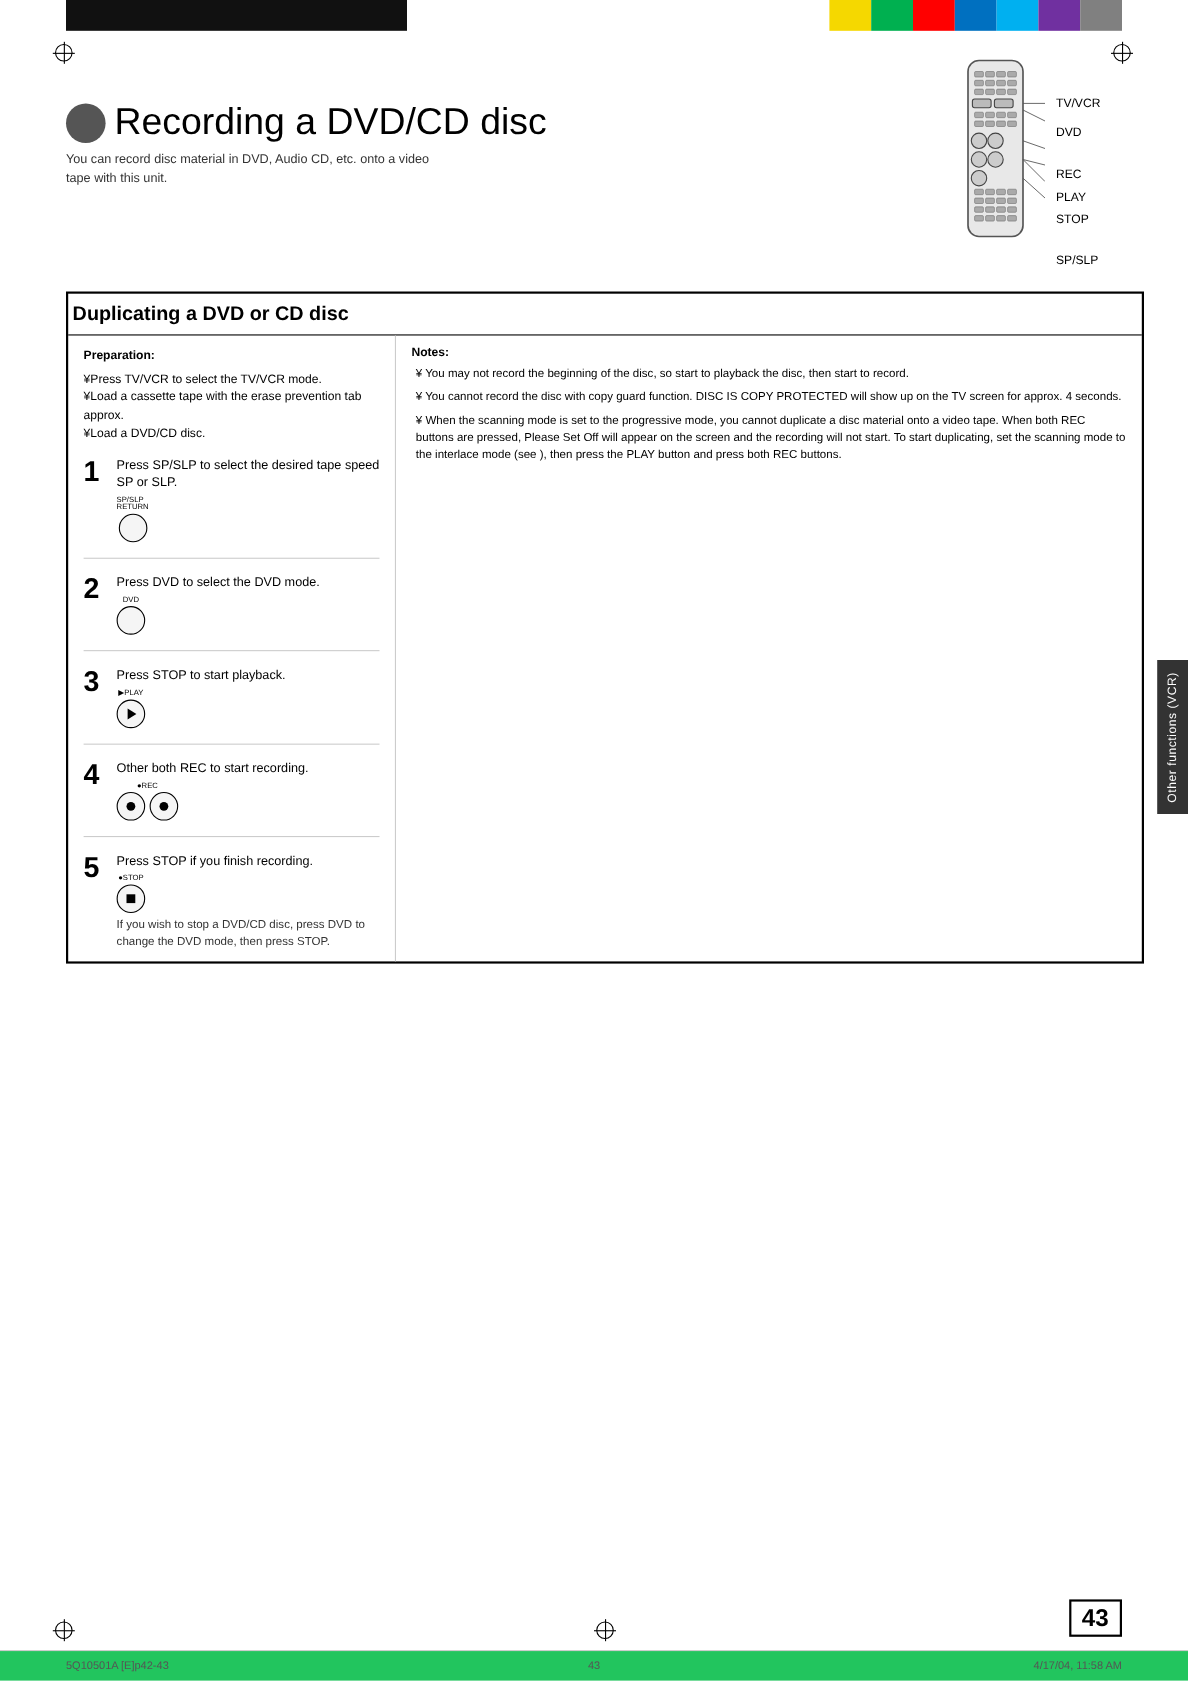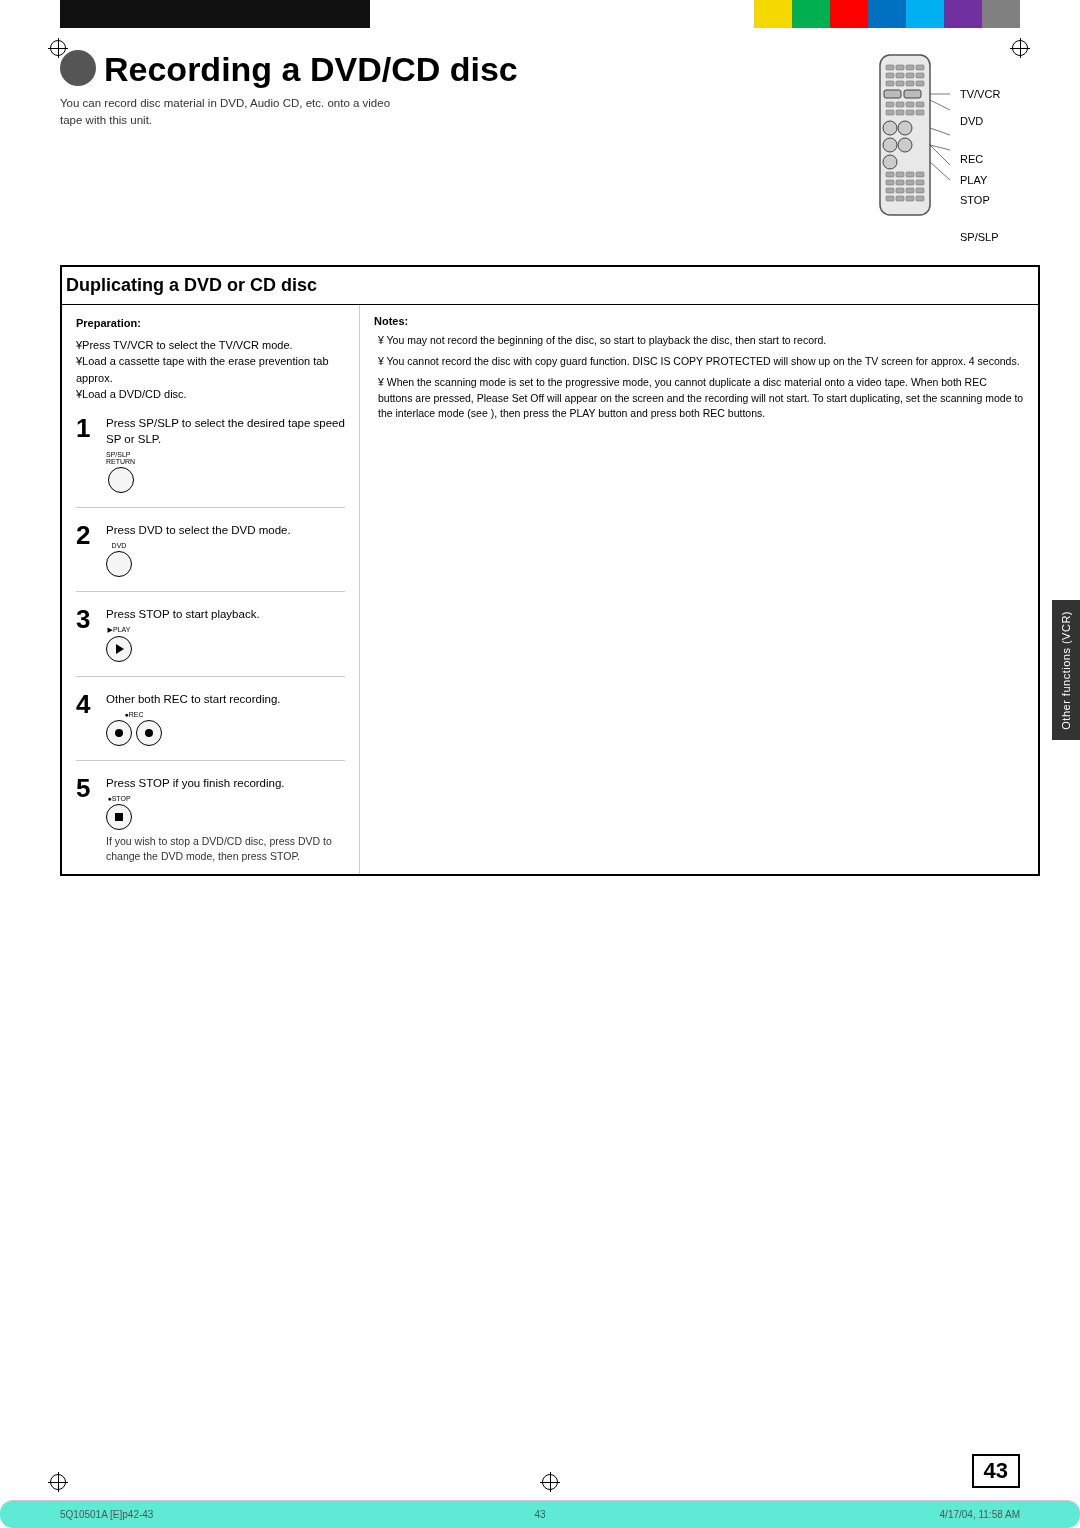--- a/index.html
+++ b/index.html
@@ -43,23 +43,22 @@
       background: #111;
     }
 
     
     .bottom-bar {
       position: absolute;
       bottom: 0;
       left: 0;
       width: 100%;
       height: 28px;
-      background: #5eead4;
+      background: #22c55e;
       border-top: 1px solid #ccc;
-      border-radius: 13px;
     }
     .bottom-left-text {
       position: absolute;
       bottom: 8px;
       left: 60px;
       font-size: 10px;
       color: #555;
     }
     .bottom-center-text {
       position: absolute;
@@ -158,25 +157,26 @@
       display: flex;
       align-items: flex-start;
       margin-bottom: 20px;
       gap: 30px;
     }
     .title-left {
       flex: 1;
     }
     .page-title {
       font-size: 34px;
-      font-weight: bold;
+      font-weight: normal;
       color: #000;
       display: flex;
-      align-items: flex-start;
+      align-items: center;
       gap: 0;
+      margin-top: 42px;
     }
     .title-bullet {
       display: inline-block;
       width: 36px;
       height: 36px;
       background: #555;
       border-radius: 50%;
       margin-right: 8px;
       flex-shrink: 0;
     }

